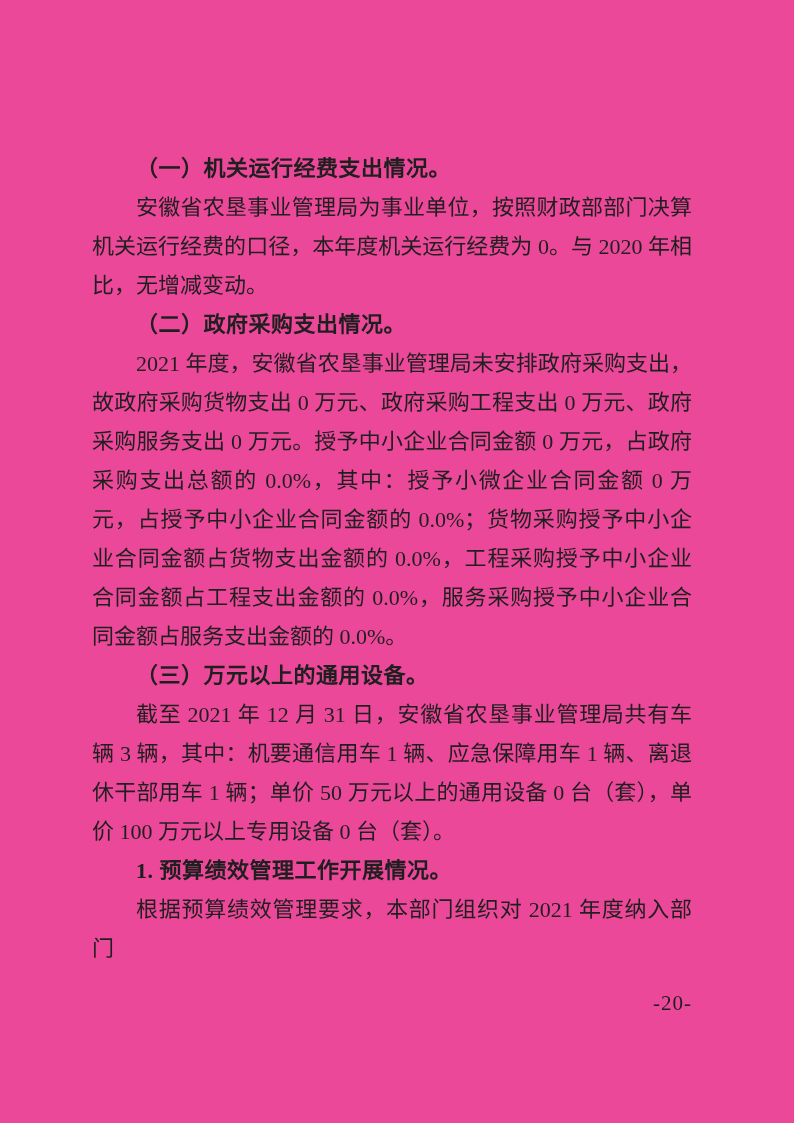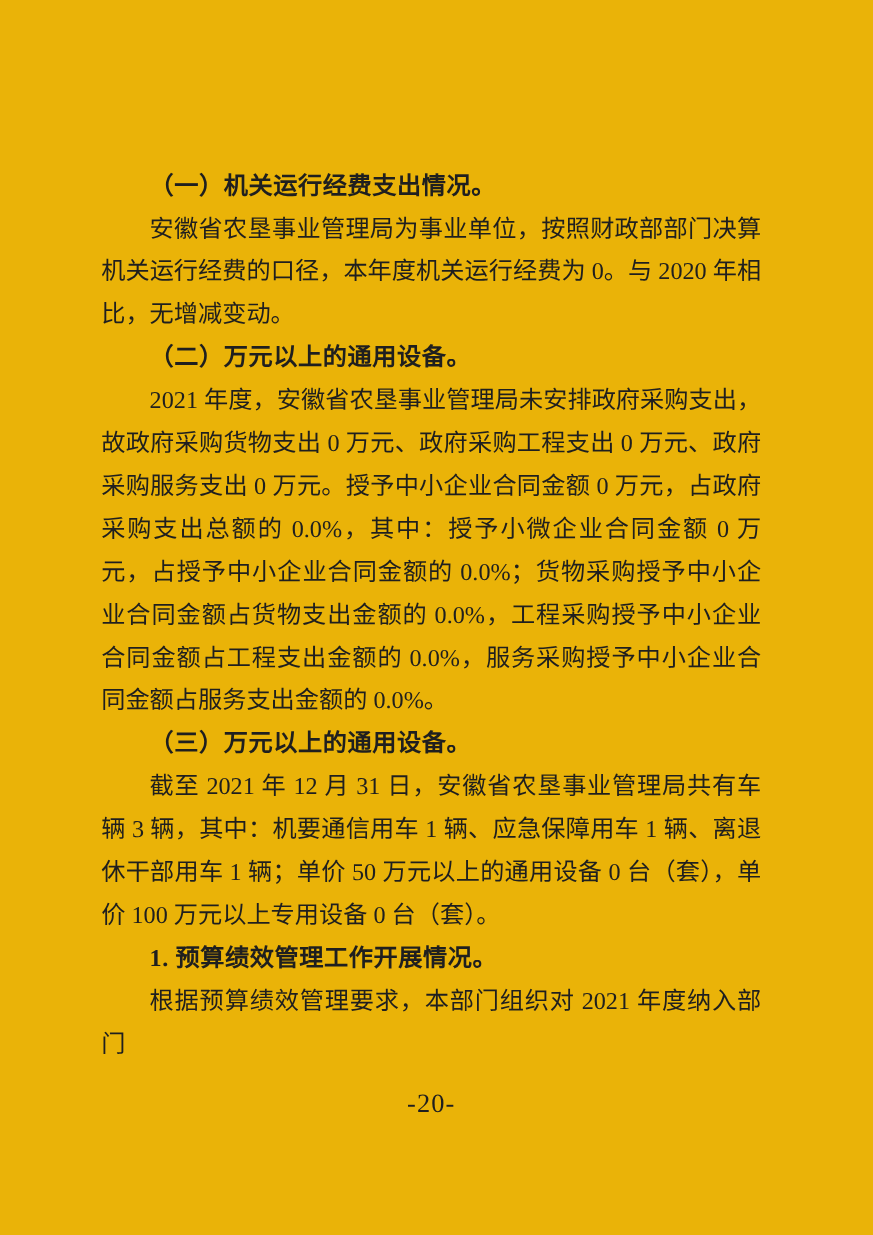--- a/index.html
+++ b/index.html
@@ -5,21 +5,21 @@
 <style>
   html, body {
     margin: 0;
     padding: 0;
     background: #ffffff;
   }
   .page {
     position: relative;
     width: 794px;
     height: 1123px;
-    background: #eab308;
+    background: #ec4899;
     overflow: hidden;
     font-family: "Liberation Serif", "DejaVu Serif", serif;
     color: #1f1f1f;
   }
   .content {
     position: absolute;
     left: 92px;
     top: 149px;
     width: 600px;
   }
@@ -41,37 +41,37 @@
   .content h3.subhd {
     font-weight: bold;
     text-align: left;
     letter-spacing: 0.5px;
   }
   .page-number {
     position: absolute;
     left: 92px;
     top: 991px;
     width: 600px;
-    text-align: center;
-    font-size: 24px;
+    text-align: right;
+    font-size: 21px;
     letter-spacing: 1px;
     color: #1f1f1f;
   }
 </style>
 </head>
 <body>
 
 <div class="page">
   <div class="content">
 
     <h2 class="hd">（一）机关运行经费支出情况。</h2>
 
     <p>安徽省农垦事业管理局为事业单位，按照财政部部门决算机关运行经费的口径，本年度机关运行经费为 0。与 2020 年相比，无增减变动。</p>
 
-    <h2 class="hd">（二）万元以上的通用设备。</h2>
+    <h2 class="hd">（二）政府采购支出情况。</h2>
 
     <p>2021 年度，安徽省农垦事业管理局未安排政府采购支出，故政府采购货物支出 0 万元、政府采购工程支出 0 万元、政府采购服务支出 0 万元。授予中小企业合同金额 0 万元，占政府采购支出总额的 0.0%，其中：授予小微企业合同金额 0 万元，占授予中小企业合同金额的 0.0%；货物采购授予中小企业合同金额占货物支出金额的 0.0%，工程采购授予中小企业合同金额占工程支出金额的 0.0%，服务采购授予中小企业合同金额占服务支出金额的 0.0%。</p>
 
     <h2 class="hd">（三）万元以上的通用设备。</h2>
 
     <p>截至 2021 年 12 月 31 日，安徽省农垦事业管理局共有车辆 3 辆，其中：机要通信用车 1 辆、应急保障用车 1 辆、离退休干部用车 1 辆；单价 50 万元以上的通用设备 0 台（套），单价 100 万元以上专用设备 0 台（套）。</p>
 
 
     <h3 class="subhd">1. 预算绩效管理工作开展情况。</h3>
 

